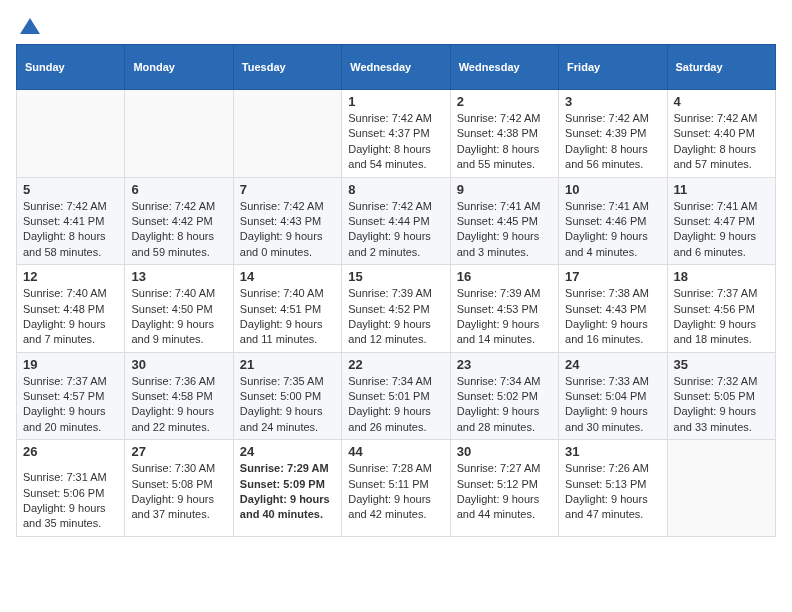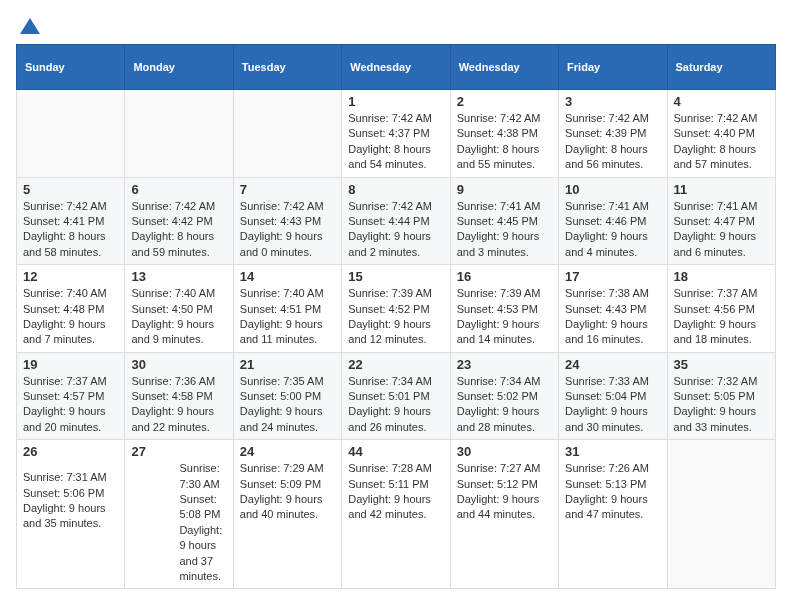--- a/index.html
+++ b/index.html
@@ -313,28 +313,28 @@
       <tr>
         <td>
           <span class="day-number">26</span>
           <div class="day-info" style="white-space: pre-line; margin-top: 11px;">Sunrise: 7:31 AM
 Sunset: 5:06 PM
 Daylight: 9 hours
 and 35 minutes.</div>
         </td>
         <td>
           <span class="day-number">27</span>
-          <div class="day-info" style="white-space: pre-line; margin-left: 48px;">Sunrise: 7:30 AM
+          <div class="day-info" style="white-space: pre-line;">Sunrise: 7:30 AM
 Sunset: 5:08 PM
 Daylight: 9 hours
 and 37 minutes.</div>
         </td>
         <td>
           <span class="day-number">24</span>
-          <div class="day-info" style="white-space: pre-line;">Sunrise: 7:29 AM
+          <div class="day-info" style="white-space: pre-line; font-weight: bold;">Sunrise: 7:29 AM
 Sunset: 5:09 PM
 Daylight: 9 hours
 and 40 minutes.</div>
         </td>
         <td>
           <span class="day-number">44</span>
           <div class="day-info" style="white-space: pre-line;">Sunrise: 7:28 AM
 Sunset: 5:11 PM
 Daylight: 9 hours
 and 42 minutes.</div>

